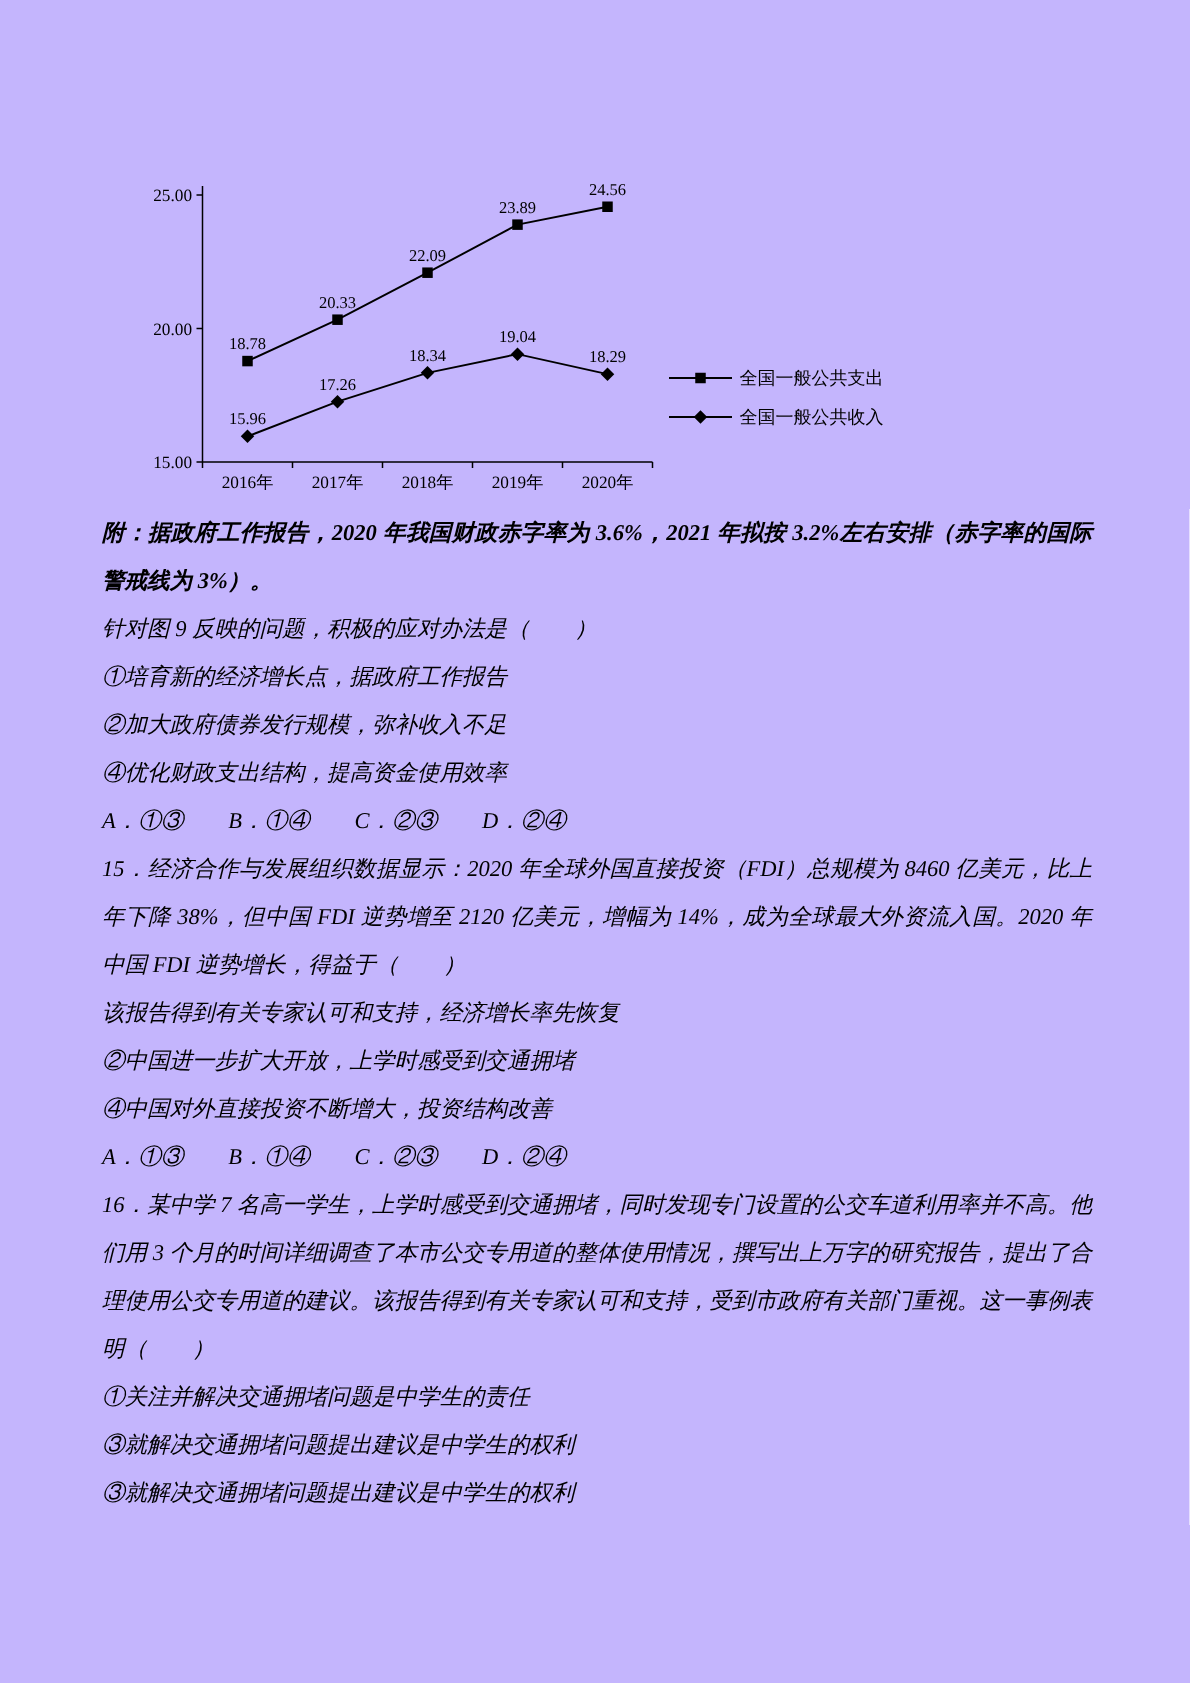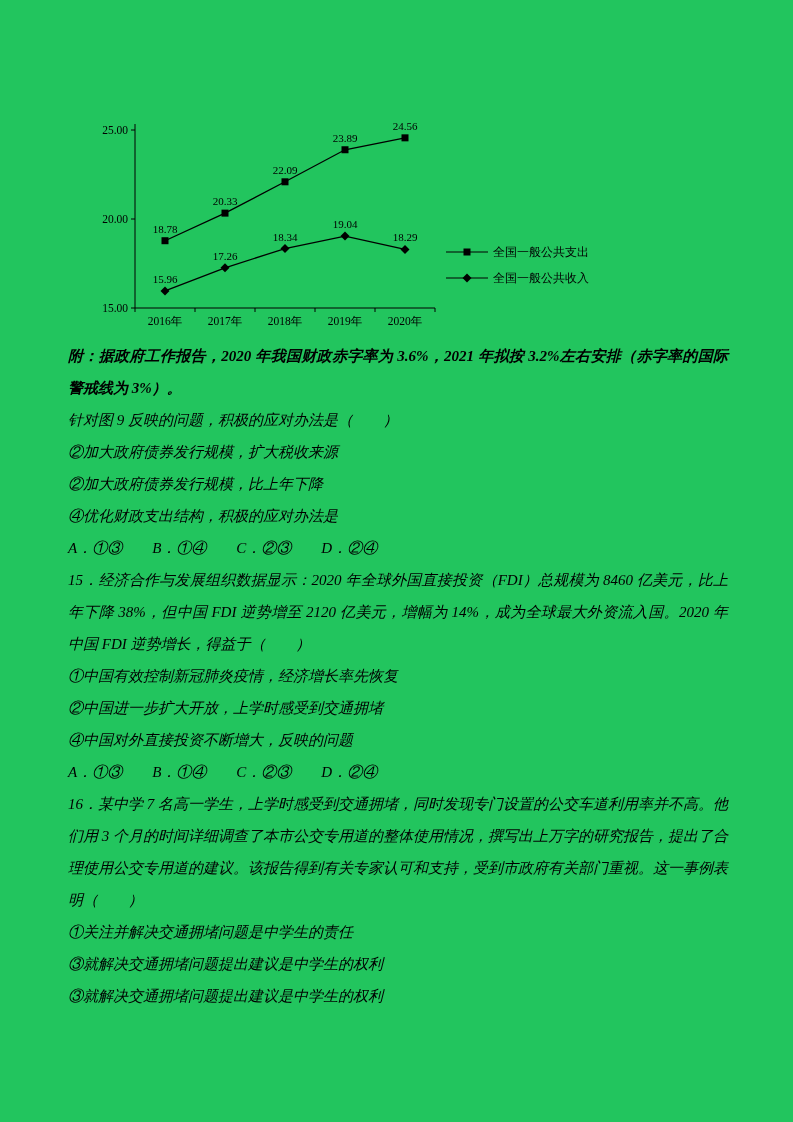--- a/index.html
+++ b/index.html
@@ -1,19 +1,19 @@
 <!DOCTYPE html>
 <html><head>
 <meta charset="utf-8">
 <style>
   html,body{margin:0;padding:0;background:#fff;}
   .page{
     position:relative;
     width:793px;height:1122px;
-    background:#22c55e;
+    background:#c4b5fd;
     font-family:"Liberation Serif","DejaVu Serif",serif;
     color:#000;
     overflow:hidden;
   }
   .chart-wrap{
     position:absolute;left:90px;top:105px;width:520px;height:240px;
   }
   .chart-wrap svg{display:block;}
   .chart-wrap text{font-family:"Liberation Serif","DejaVu Serif",serif;fill:#000;}
   .doc{
@@ -76,28 +76,28 @@
         <text x="403" y="151" font-size="12">全国一般公共支出</text>
         <line x1="356" y1="173" x2="398" y2="173" stroke="#000" stroke-width="1.2"></line>
         <path d="M 377 168.5 L 381.5 173 L 377 177.5 L 372.5 173 Z" fill="#000"></path>
         <text x="403" y="177" font-size="12">全国一般公共收入</text>
       </svg>
   </div>
 
   <div class="doc">
     <p class="bold">附：据政府工作报告，2020 年我国财政赤字率为 3.6%，2021 年拟按 3.2%左右安排（赤字率的国际警戒线为 3%）。</p>
     <p>针对图 9 反映的问题，积极的应对办法是（　　）</p>
-    <p>②加大政府债券发行规模，扩大税收来源</p>
-    <p>②加大政府债券发行规模，比上年下降</p>
-    <p>④优化财政支出结构，积极的应对办法是</p>
+    <p>①培育新的经济增长点，据政府工作报告</p>
+    <p>②加大政府债券发行规模，弥补收入不足</p>
+    <p>④优化财政支出结构，提高资金使用效率</p>
     <p>A．①③　　B．①④　　C．②③　　D．②④</p>
     <p>15．经济合作与发展组织数据显示：2020 年全球外国直接投资（FDI）总规模为 8460 亿美元，比上年下降 38%，但中国 FDI 逆势增至 2120 亿美元，增幅为 14%，成为全球最大外资流入国。2020 年中国 FDI 逆势增长，得益于（　　）</p>
-    <p>①中国有效控制新冠肺炎疫情，经济增长率先恢复</p>
+    <p>该报告得到有关专家认可和支持，经济增长率先恢复</p>
     <p>②中国进一步扩大开放，上学时感受到交通拥堵</p>
-    <p>④中国对外直接投资不断增大，反映的问题</p>
+    <p>④中国对外直接投资不断增大，投资结构改善</p>
     <p>A．①③　　B．①④　　C．②③　　D．②④</p>
     <p>16．某中学 7 名高一学生，上学时感受到交通拥堵，同时发现专门设置的公交车道利用率并不高。他们用 3 个月的时间详细调查了本市公交专用道的整体使用情况，撰写出上万字的研究报告，提出了合理使用公交专用道的建议。该报告得到有关专家认可和支持，受到市政府有关部门重视。这一事例表明（　　）</p>
     <p>①关注并解决交通拥堵问题是中学生的责任</p>
     <p>③就解决交通拥堵问题提出建议是中学生的权利</p>
     <p>③就解决交通拥堵问题提出建议是中学生的权利</p>
   </div>
 
 </div>
 
 </body></html>

